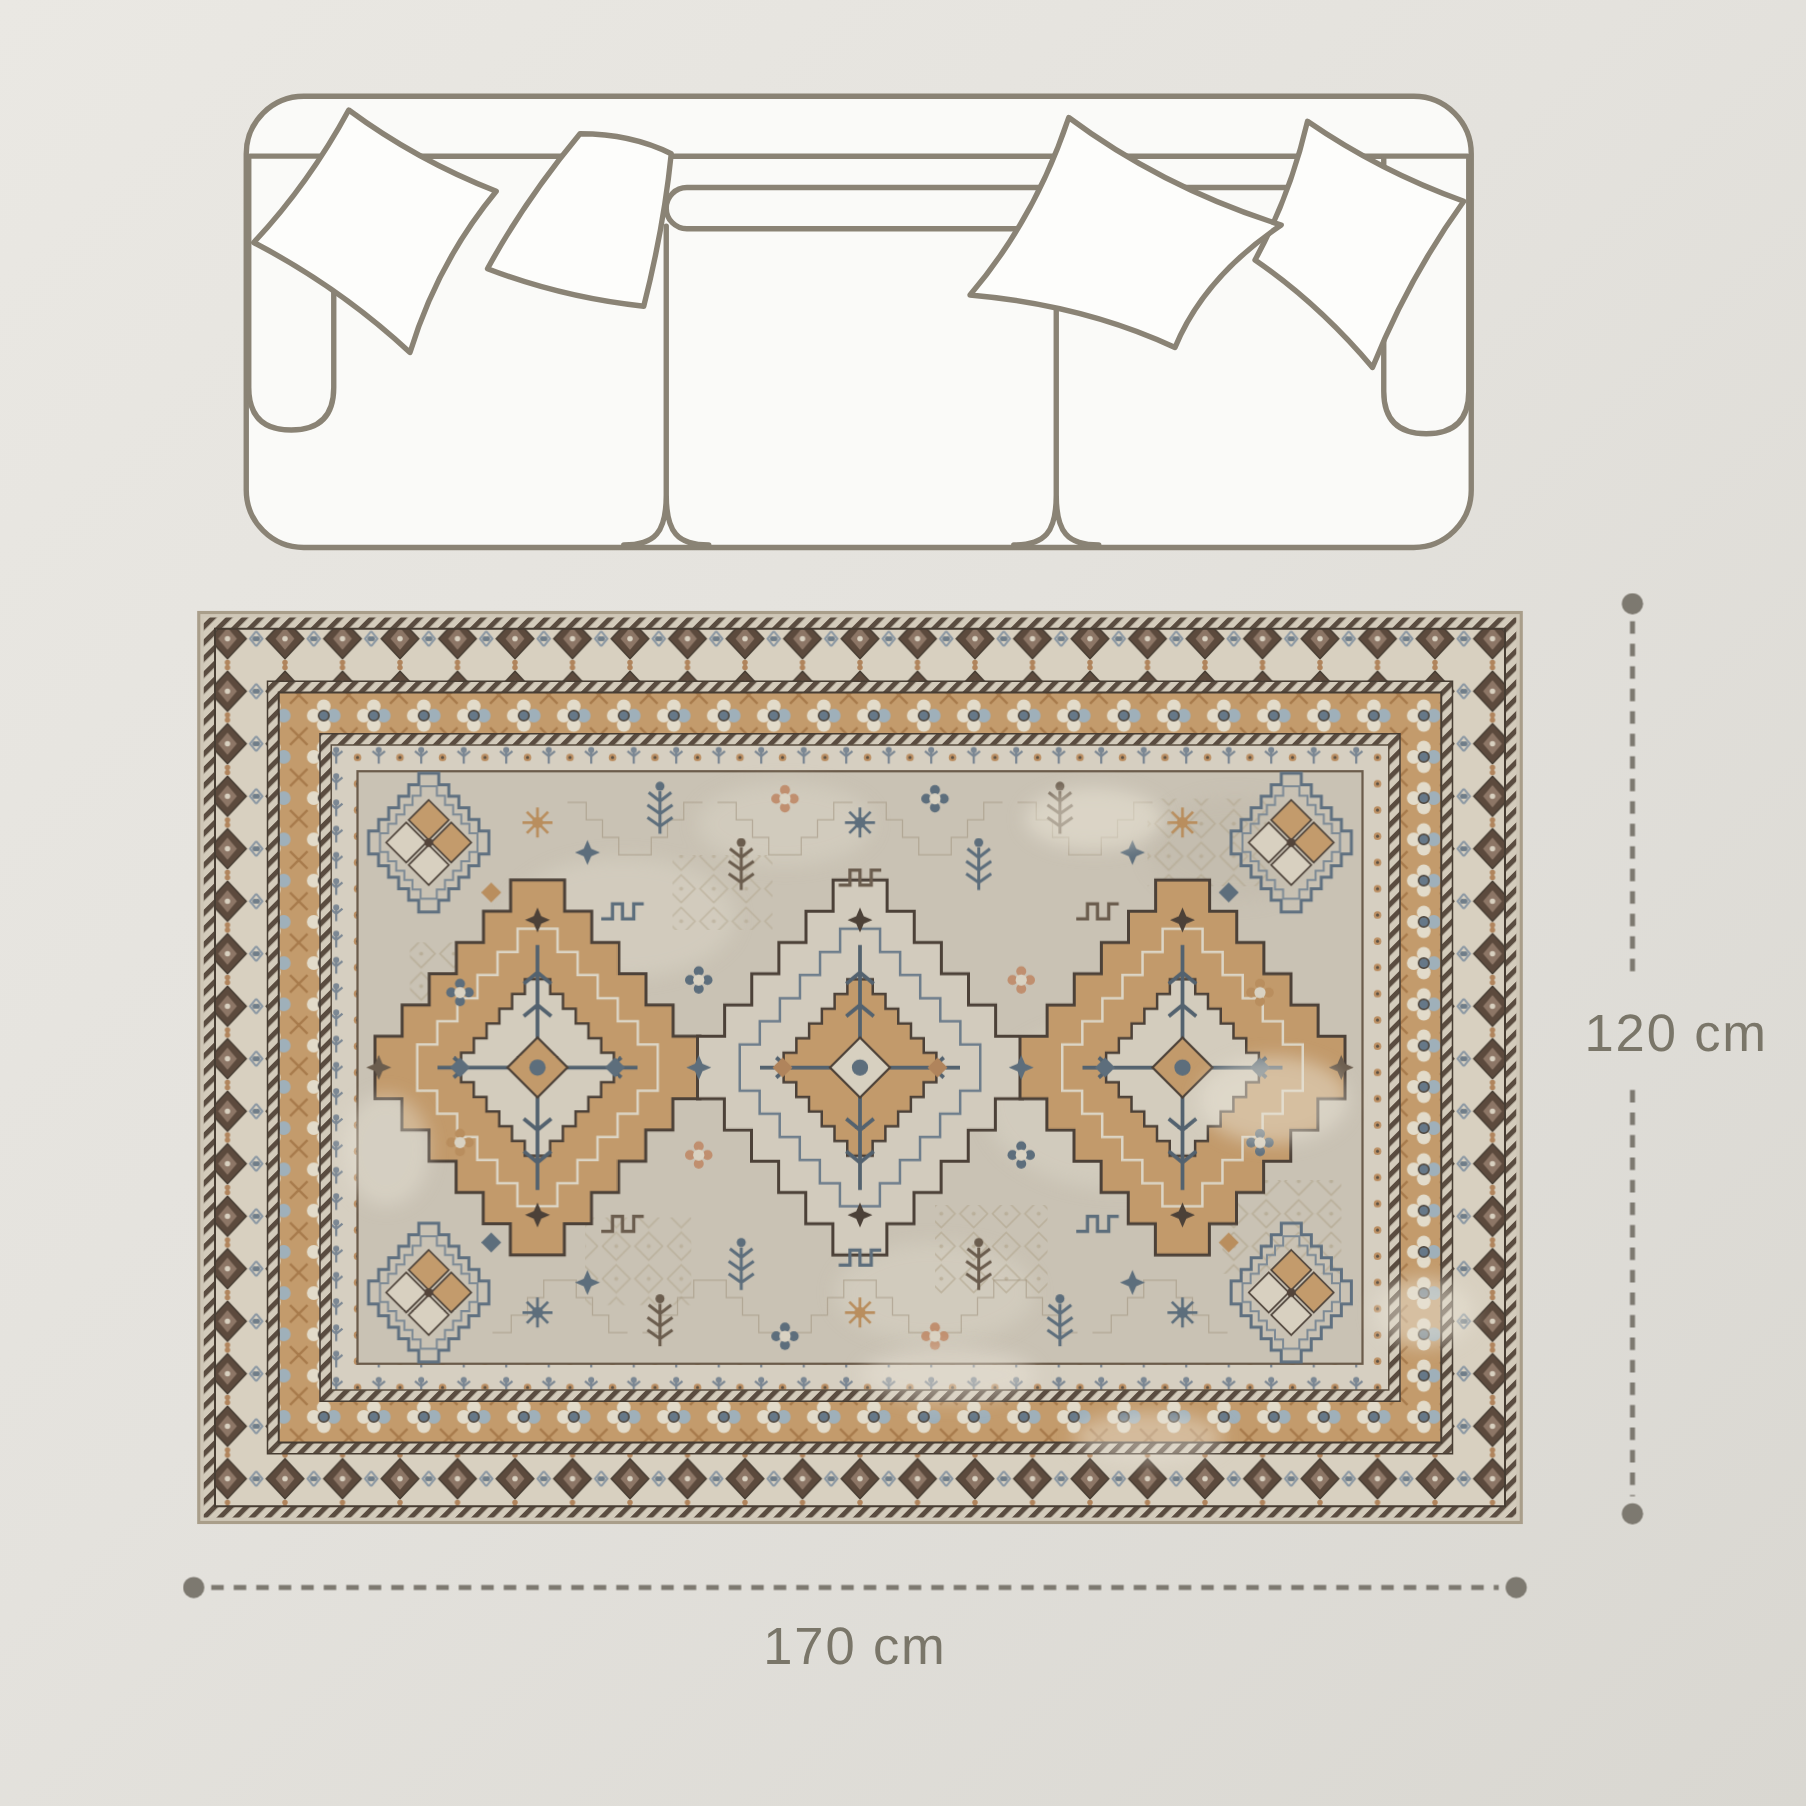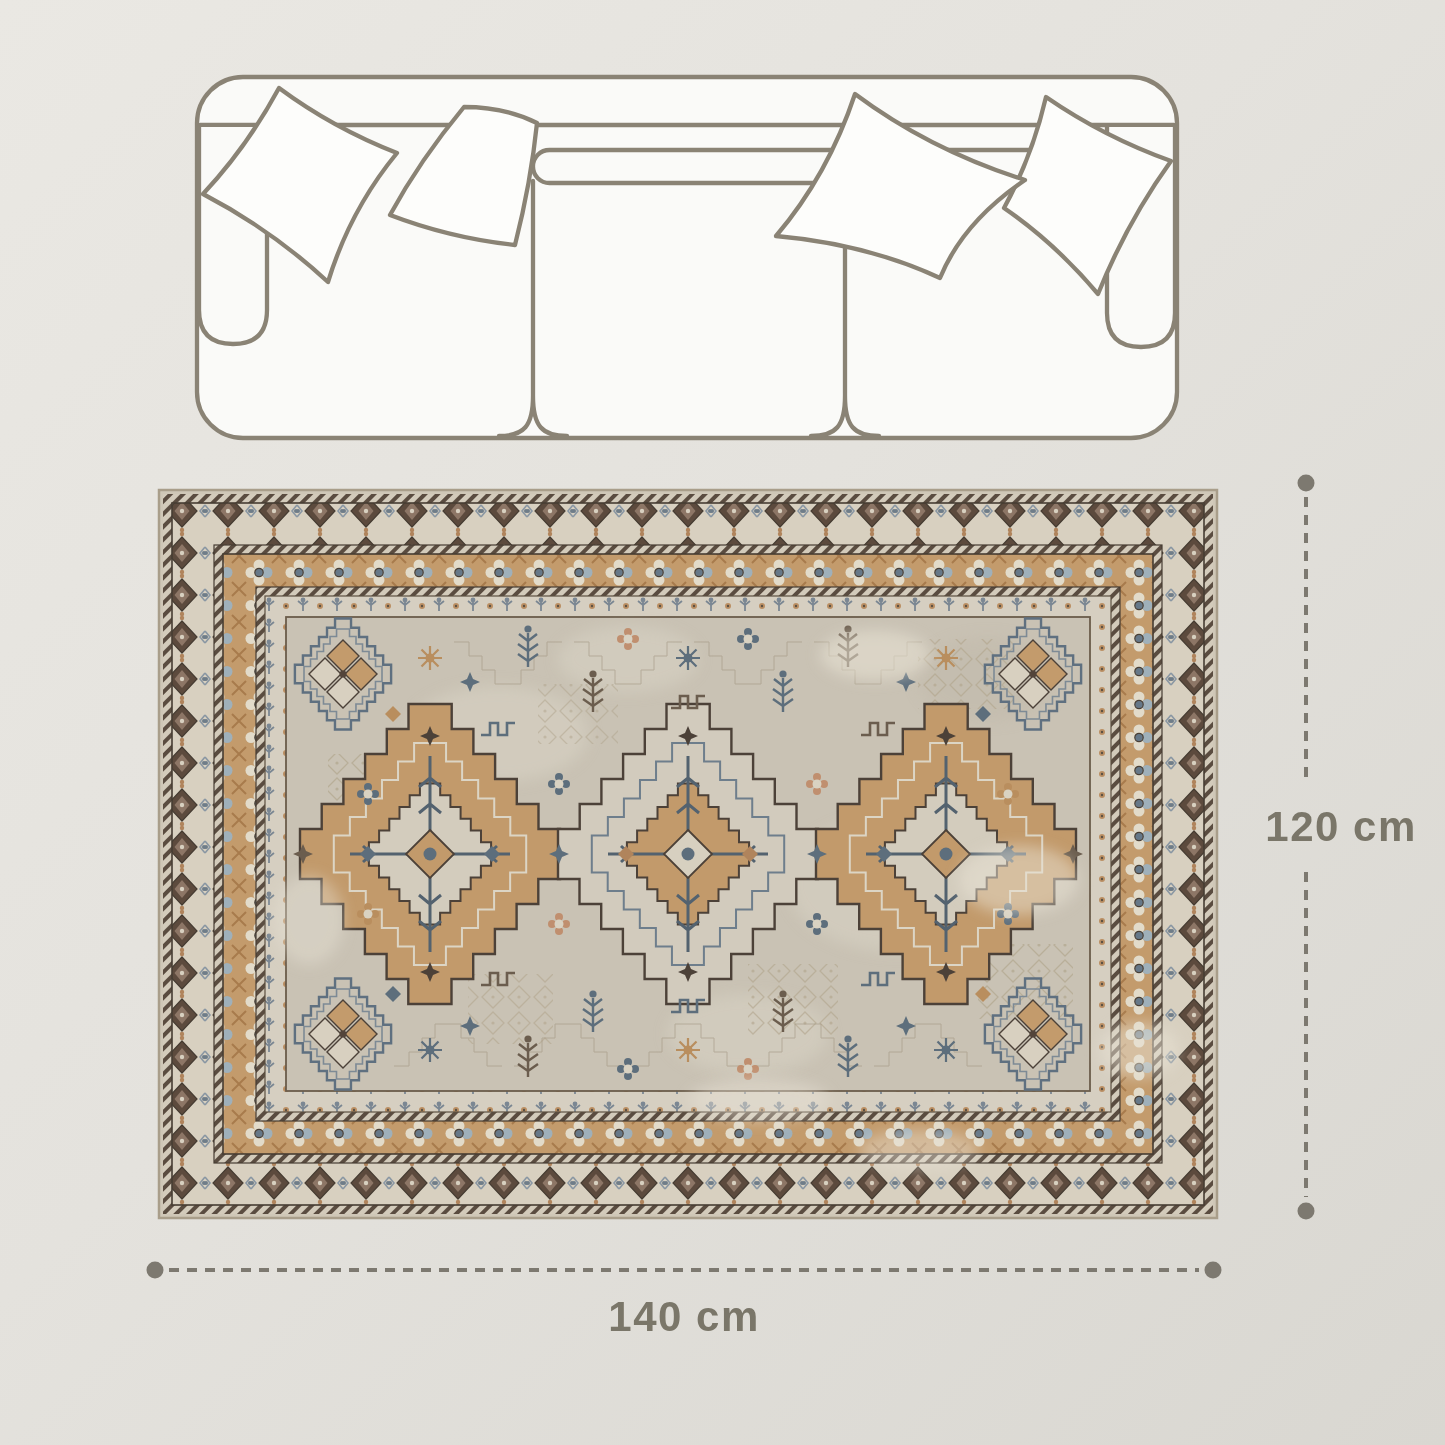--- a/index.html
+++ b/index.html
@@ -8,21 +8,21 @@
     width:1445px;height:1445px;
     overflow:hidden;
     background:linear-gradient(135deg,#eae8e3 0%,#e4e2dd 45%,#d9d7d1 100%);
     font-family:"Liberation Sans", sans-serif;
   }
   .stage svg{position:absolute;left:0;top:0;}
   .dim-label{
     position:absolute;
     transform:translate(-50%,-50%);
     font-size:42px;
-    font-weight:700;
+    font-weight:400;
     letter-spacing:1.5px;
     color:#7a7669;
     white-space:nowrap;
   }
   .dim-label.h{left:1341px;top:827px;}
   .dim-label.w{left:684px;top:1317px;}
 </style>
 </head>
 <body>
 
@@ -281,15 +281,15 @@
     <circle cx="1306" cy="1211" r="8.5" stroke="none"></circle>
   </g>
   <g stroke="#7d7970" fill="#7d7970">
     <circle cx="155" cy="1270" r="8.5" stroke="none"></circle>
     <line x1="169" y1="1270" x2="1199" y2="1270" stroke-width="4" stroke-dasharray="10 8"></line>
     <circle cx="1213" cy="1270" r="8.5" stroke="none"></circle>
   </g>
 </svg>
 
 <div class="dim-label h">120 cm</div>
-<div class="dim-label w">140 cm</div>
+<div class="dim-label w">170 cm</div>
 
 </div>
 
 </body></html>

